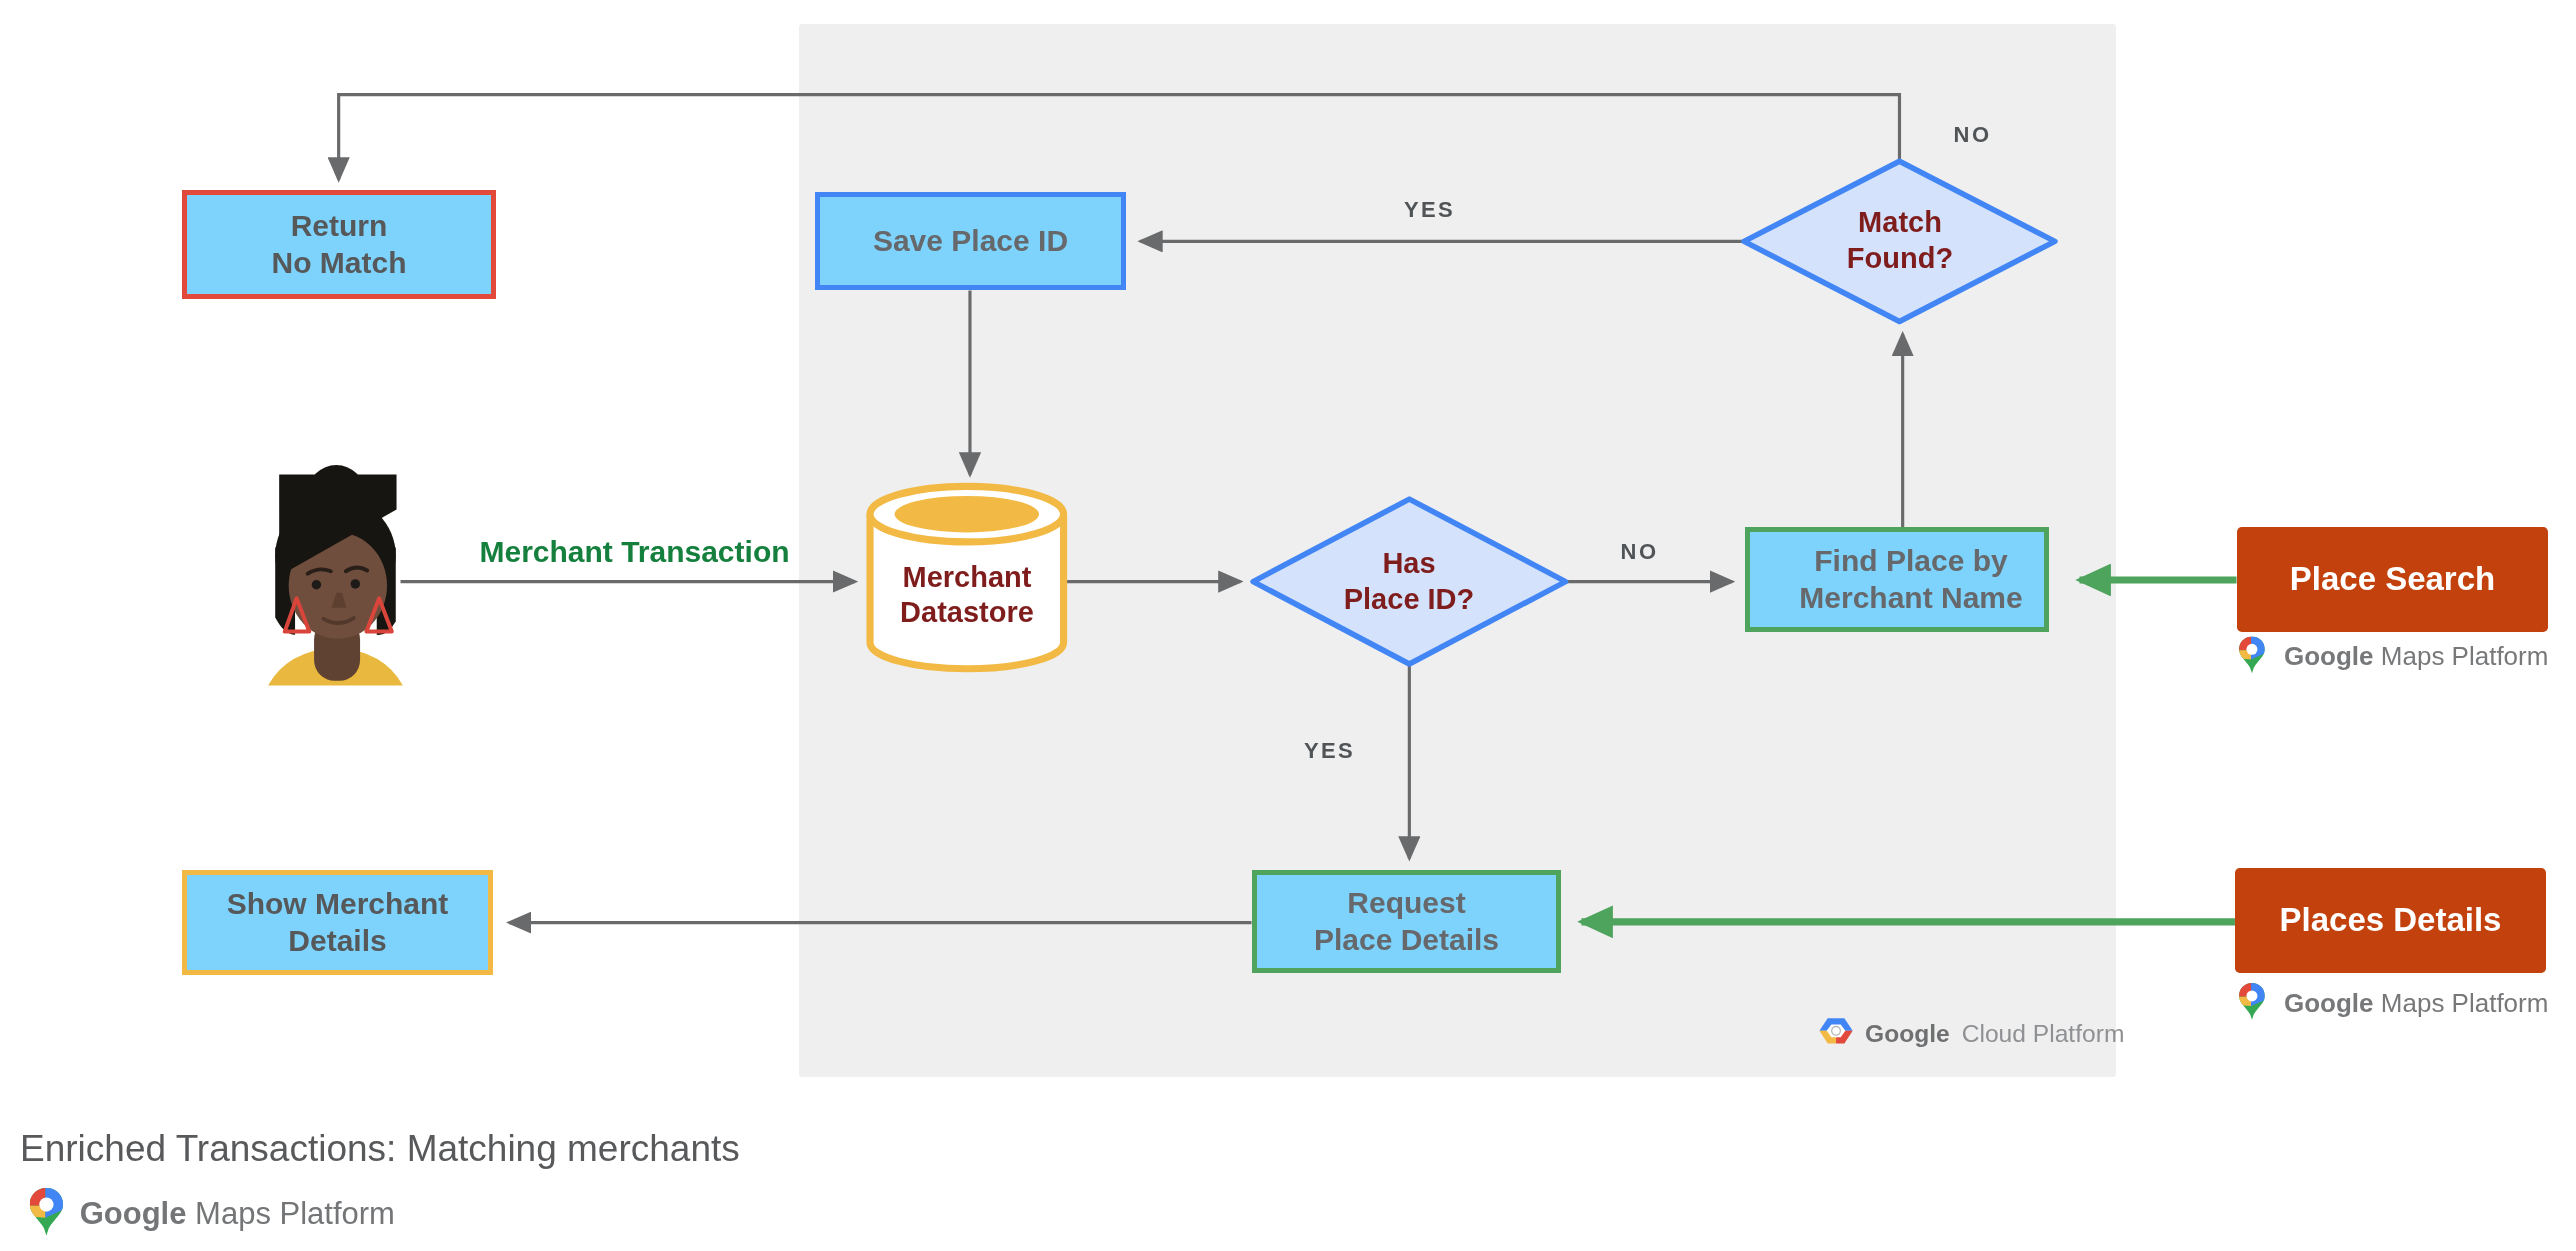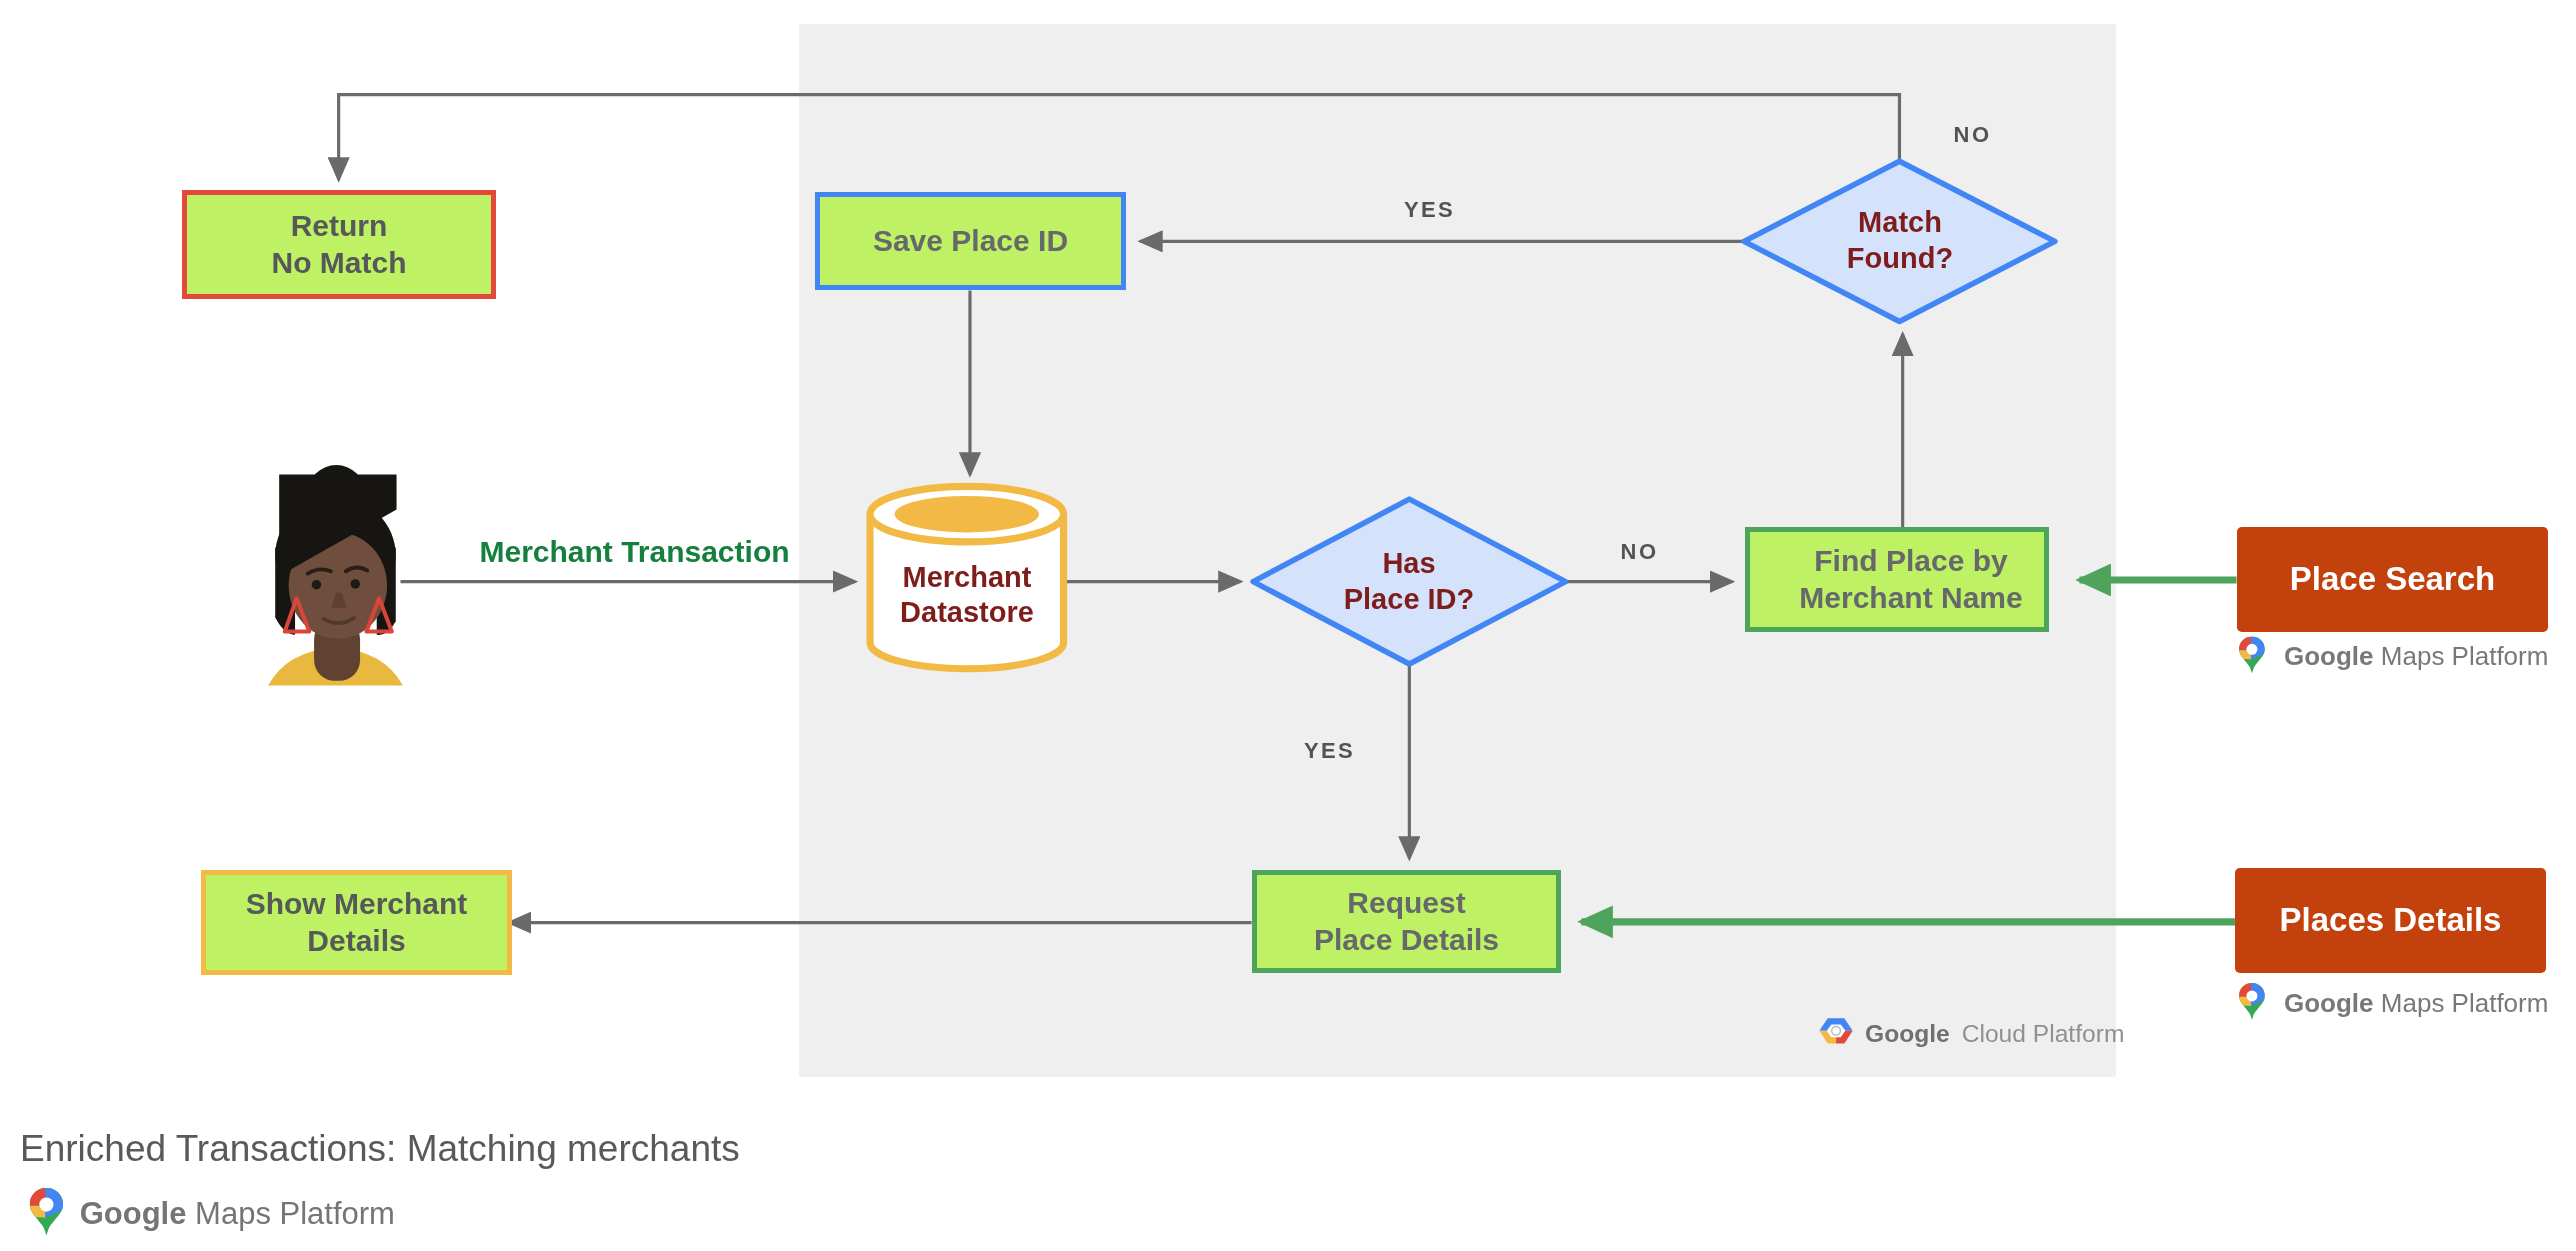--- a/index.html
+++ b/index.html
@@ -3,21 +3,21 @@
 <meta charset="utf-8">
 <style>
   html,body{margin:0;padding:0;background:#fff;}
   .canvas{
     position:relative;width:2576px;height:1252px;background:#fff;overflow:hidden;
     font-family:"Liberation Sans",sans-serif;
   }
   .panel{position:absolute;left:799px;top:24px;width:1317px;height:1053px;background:#EFEFEF;border-radius:3.2px;}
   svg.layer{position:absolute;left:0;top:0;width:2576px;height:1252px;}
   .node{
-    position:absolute;box-sizing:border-box;background:#bef264;
+    position:absolute;box-sizing:border-box;background:#7dd3fc;
     display:flex;align-items:center;justify-content:center;text-align:center;
     font-weight:bold;font-size:30px;line-height:1.22;color:#66686B;white-space:pre-line;
   }
   .node.red{border:5.6px solid #E2493B;color:#56585A;}
   .node.blue{border:5.6px solid #4285F4;}
   .node.yellow{border:5.6px solid #F2BA44;color:#56585A;}
   .node.green{border:5.6px solid #4EA45D;}
   .node.solid-green{
     background:#c2410c;border:none;color:#FFFFFF;font-size:33px;border-radius:4.8px;
   }
@@ -150,21 +150,21 @@
     </g>
   </svg>
 
   <div class="node red" style="left:182px;top:190px;width:314px;height:109px;">Return
 No Match</div>
   <div class="node blue" style="left:815px;top:192px;width:311px;height:98px;">Save Place ID</div>
   <div class="node green" style="left:1745px;top:527px;width:304px;height:105px;padding-left:28px;">Find Place by
 Merchant Name</div>
   <div class="node green" style="left:1252px;top:870px;width:309px;height:103px;">Request
 Place Details</div>
-  <div class="node yellow" style="left:182px;top:870px;width:311px;height:105px;margin-left:19px;">Show Merchant
+  <div class="node yellow" style="left:182px;top:870px;width:311px;height:105px;">Show Merchant
 Details</div>
   <div class="node solid-green" style="left:2237px;top:527px;width:311px;height:105px;">Place Search</div>
   <div class="node solid-green" style="left:2235px;top:868px;width:311px;height:105px;">Places Details</div>
 
   <div class="shape-label" style="left:1781px;top:201px;width:238px;height:79px;">Match
 Found?</div>
   <div class="shape-label" style="left:1290px;top:542px;width:238px;height:79px;">Has
 Place ID?</div>
   <div class="shape-label" style="left:870px;top:533px;width:194px;height:124px;">Merchant
 Datastore</div>

